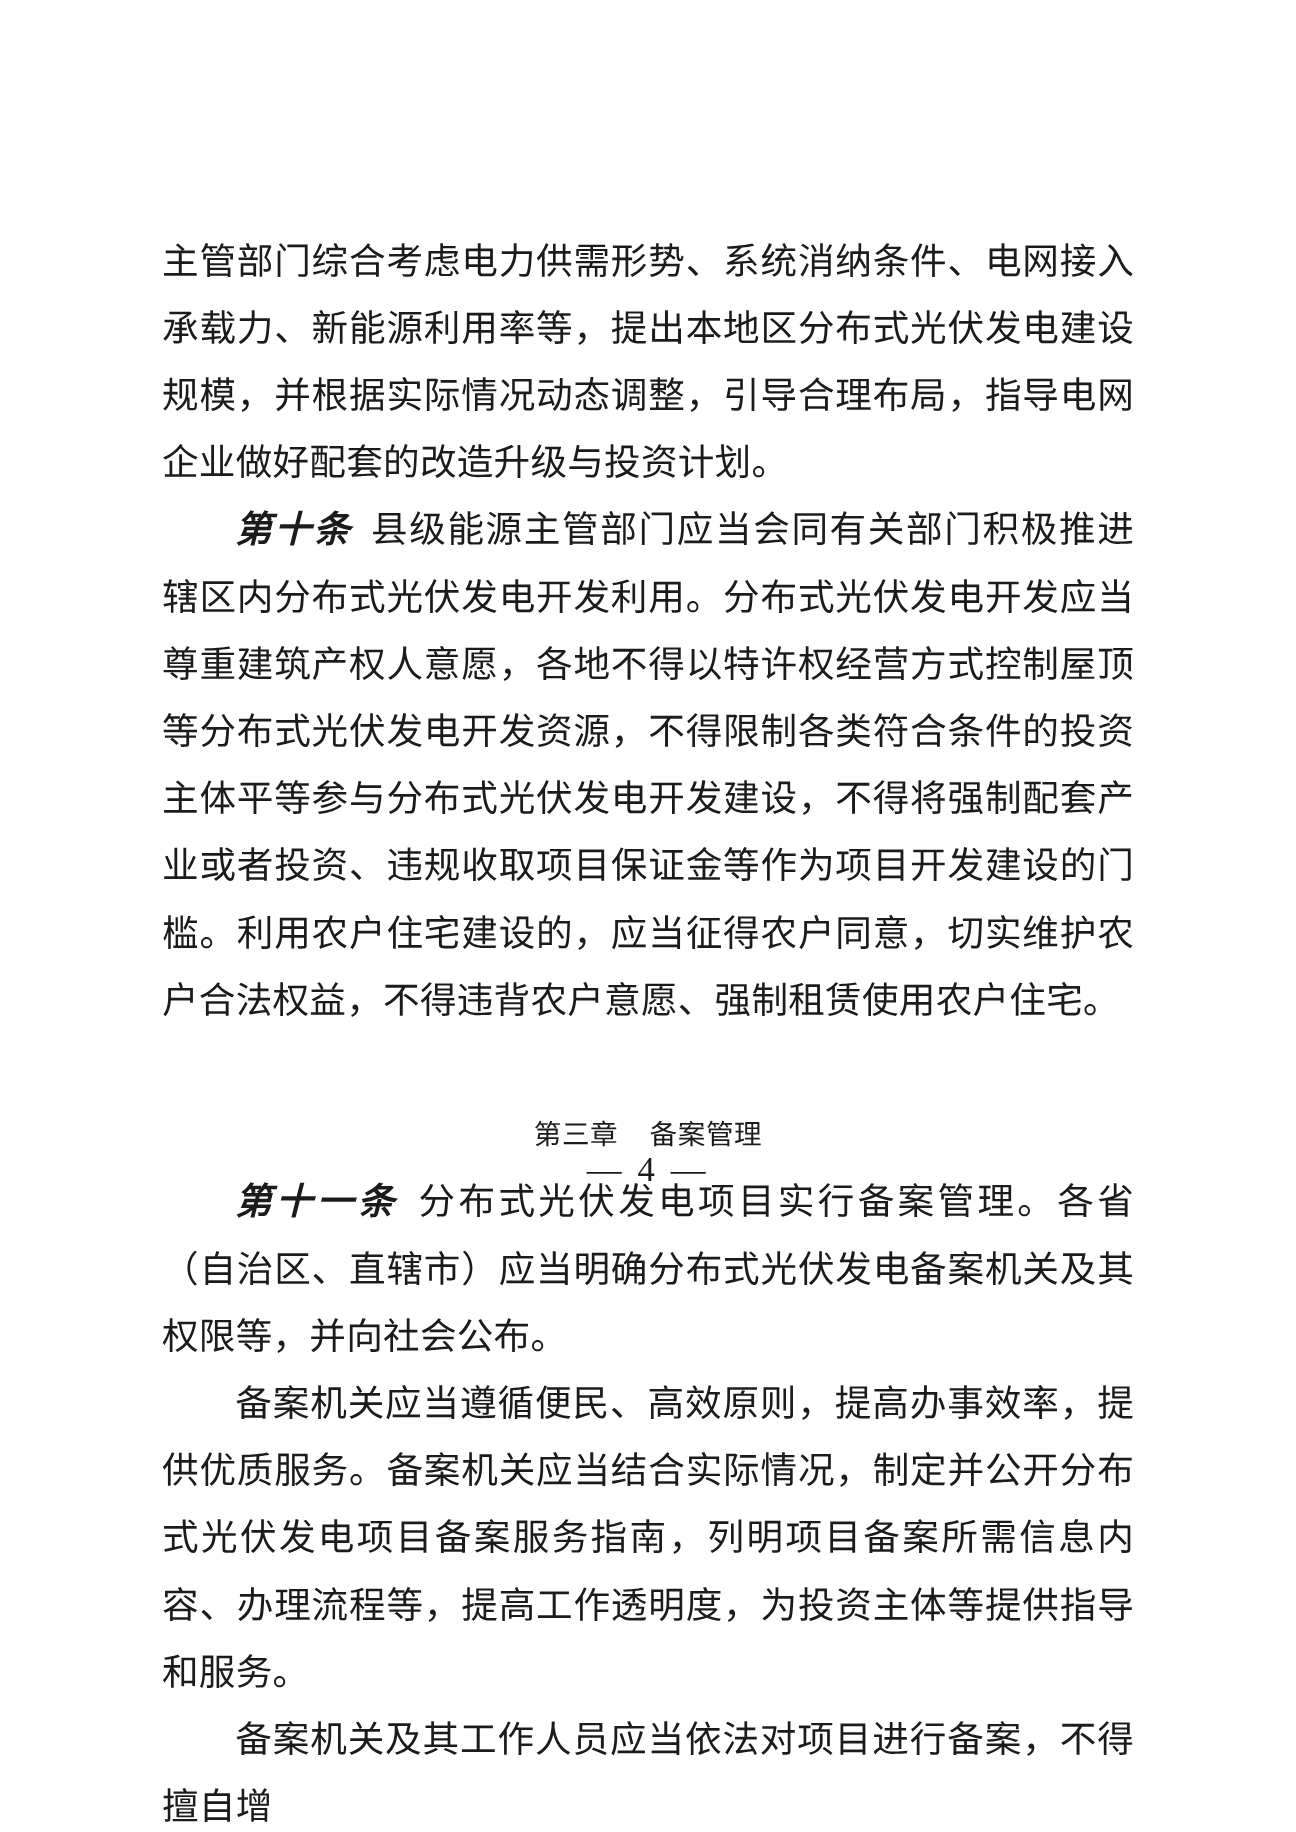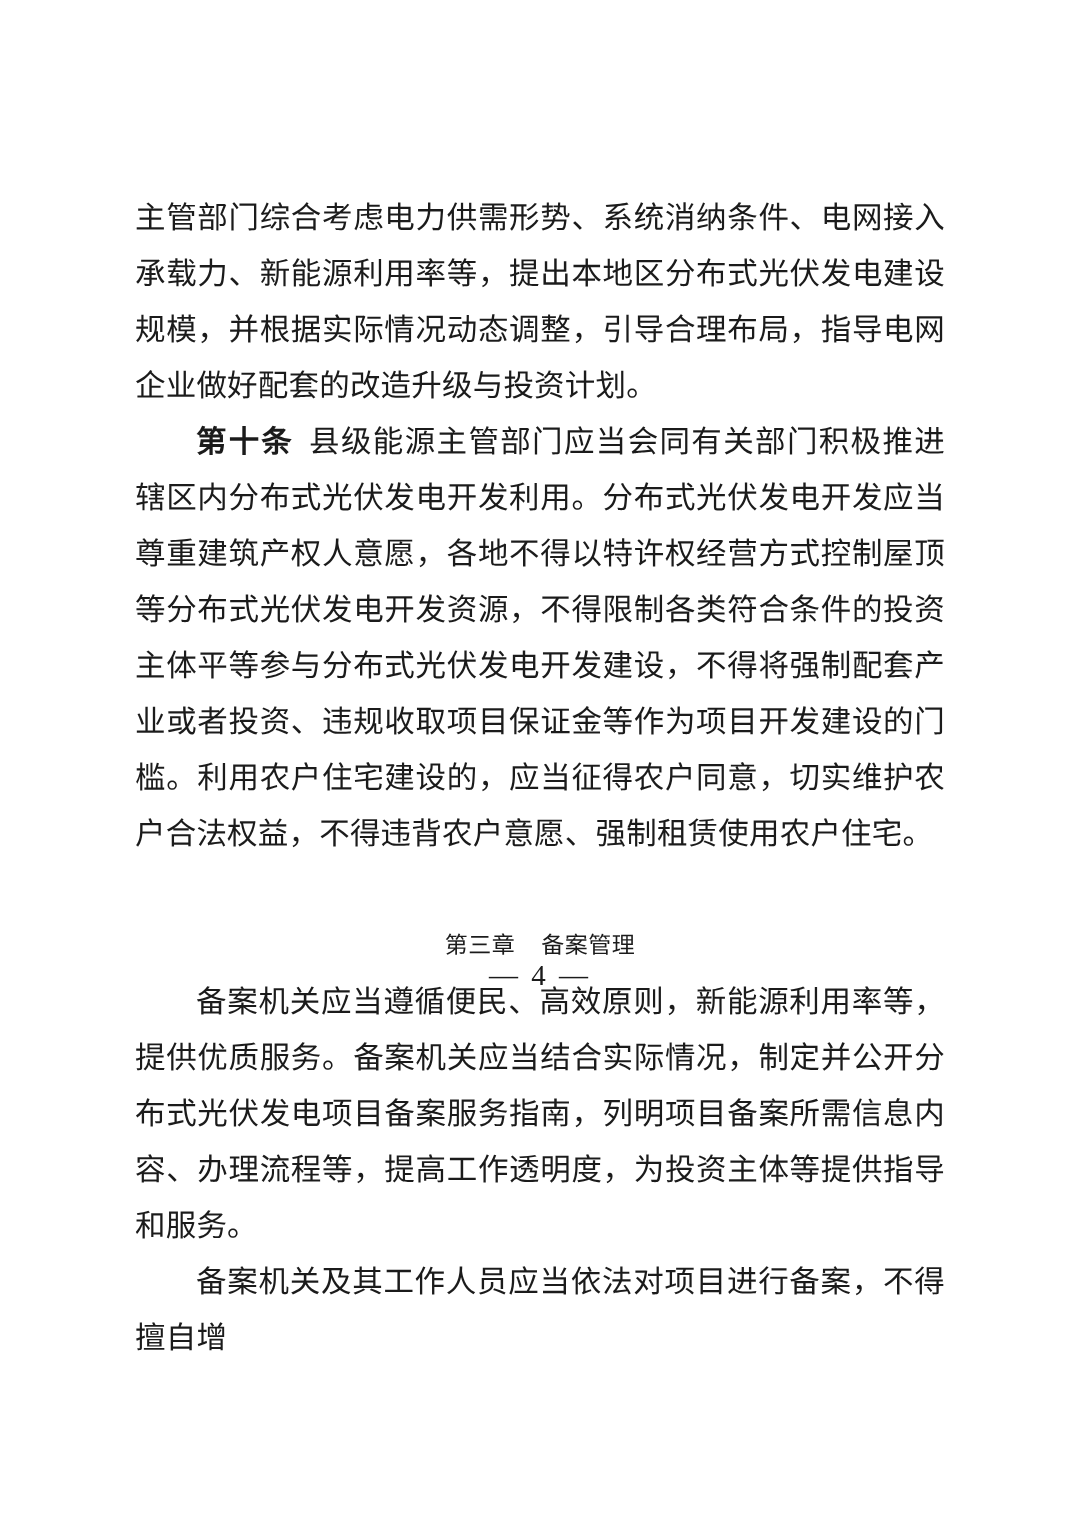--- a/index.html
+++ b/index.html
@@ -31,20 +31,21 @@
     text-align: justify;
     text-justify: inter-ideograph;
     letter-spacing: 0.2px;
   }
   p.indent {
     text-indent: 61px;
   }
   .art-label {
     font-weight: bold;
     letter-spacing: 1px;
+    font-style: italic;
   }
   .art-gap {
     display: inline-block;
     width: 14px;
   }
   .chapter-heading {
     margin: 0;
     font-size: 23px;
     line-height: 56px;
     text-align: center;
@@ -81,23 +82,26 @@
     <p class="indent">
       <span class="art-label">第十条</span><span class="art-gap"></span><span>县级能源主管部门应当会同有关部门积极推进辖区内分布式光伏发电开发利用。分布式光伏发电开发应当尊重建筑产权人意愿，各地不得以特许权经营方式控制屋顶等分布式光伏发电开发资源，不得限制各类符合条件的投资主体平等参与分布式光伏发电开发建设，不得将强制配套产业或者投资、违规收取项目保证金等作为项目开发建设的门槛。利用农户住宅建设的，应当征得农户同意，切实维护农户合法权益，不得违背农户意愿、强制租赁使用农户住宅。</span>
     </p>
 
     <div class="spacer-block"></div>
 
     <p class="chapter-heading">
       <span>第三章</span><span class="chapter-gap"></span><span>备案管理</span>
     </p>
 
+    <p class="indent">
+      <span class="art-label">第十一条</span><span class="art-gap"></span><span>分布式光伏发电项目实行备案管理。各省（自治区、直辖市）应当明确分布式光伏发电备案机关及其权限等，并向社会公布。</span>
+    </p>
 
     <p class="indent">
-      <span>备案机关应当遵循便民、高效原则，新能源利用率等，提供优质服务。备案机关应当结合实际情况，制定并公开分布式光伏发电项目备案服务指南，列明项目备案所需信息内容、办理流程等，提高工作透明度，为投资主体等提供指导和服务。</span>
+      <span>备案机关应当遵循便民、高效原则，提高办事效率，提供优质服务。备案机关应当结合实际情况，制定并公开分布式光伏发电项目备案服务指南，列明项目备案所需信息内容、办理流程等，提高工作透明度，为投资主体等提供指导和服务。</span>
     </p>
 
     <p class="indent">
       <span>备案机关及其工作人员应当依法对项目进行备案，不得擅自增</span>
     </p>
 
   </div>
 
   <div class="page-number">
     <span>— 4 —</span>

